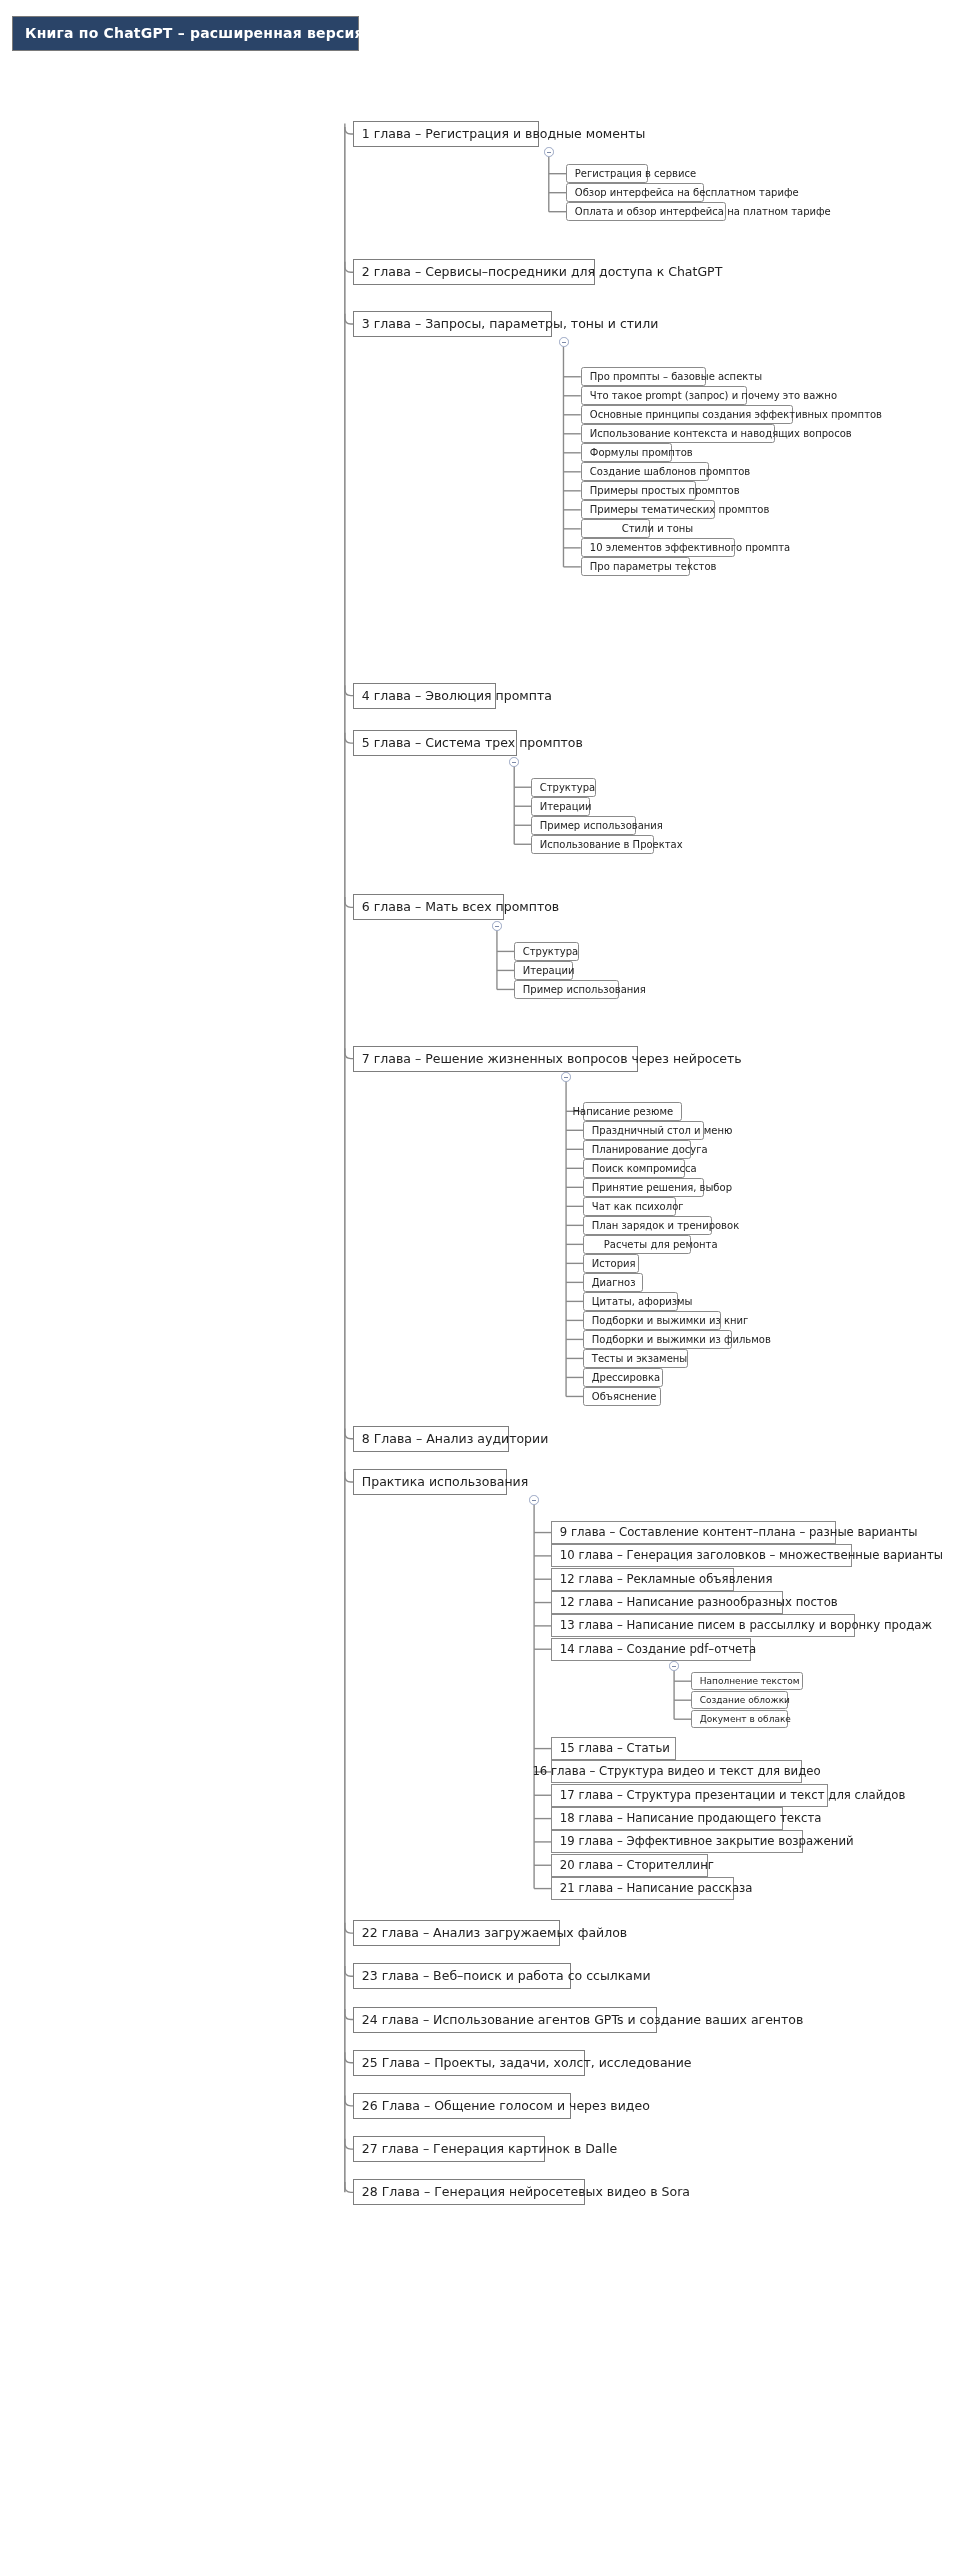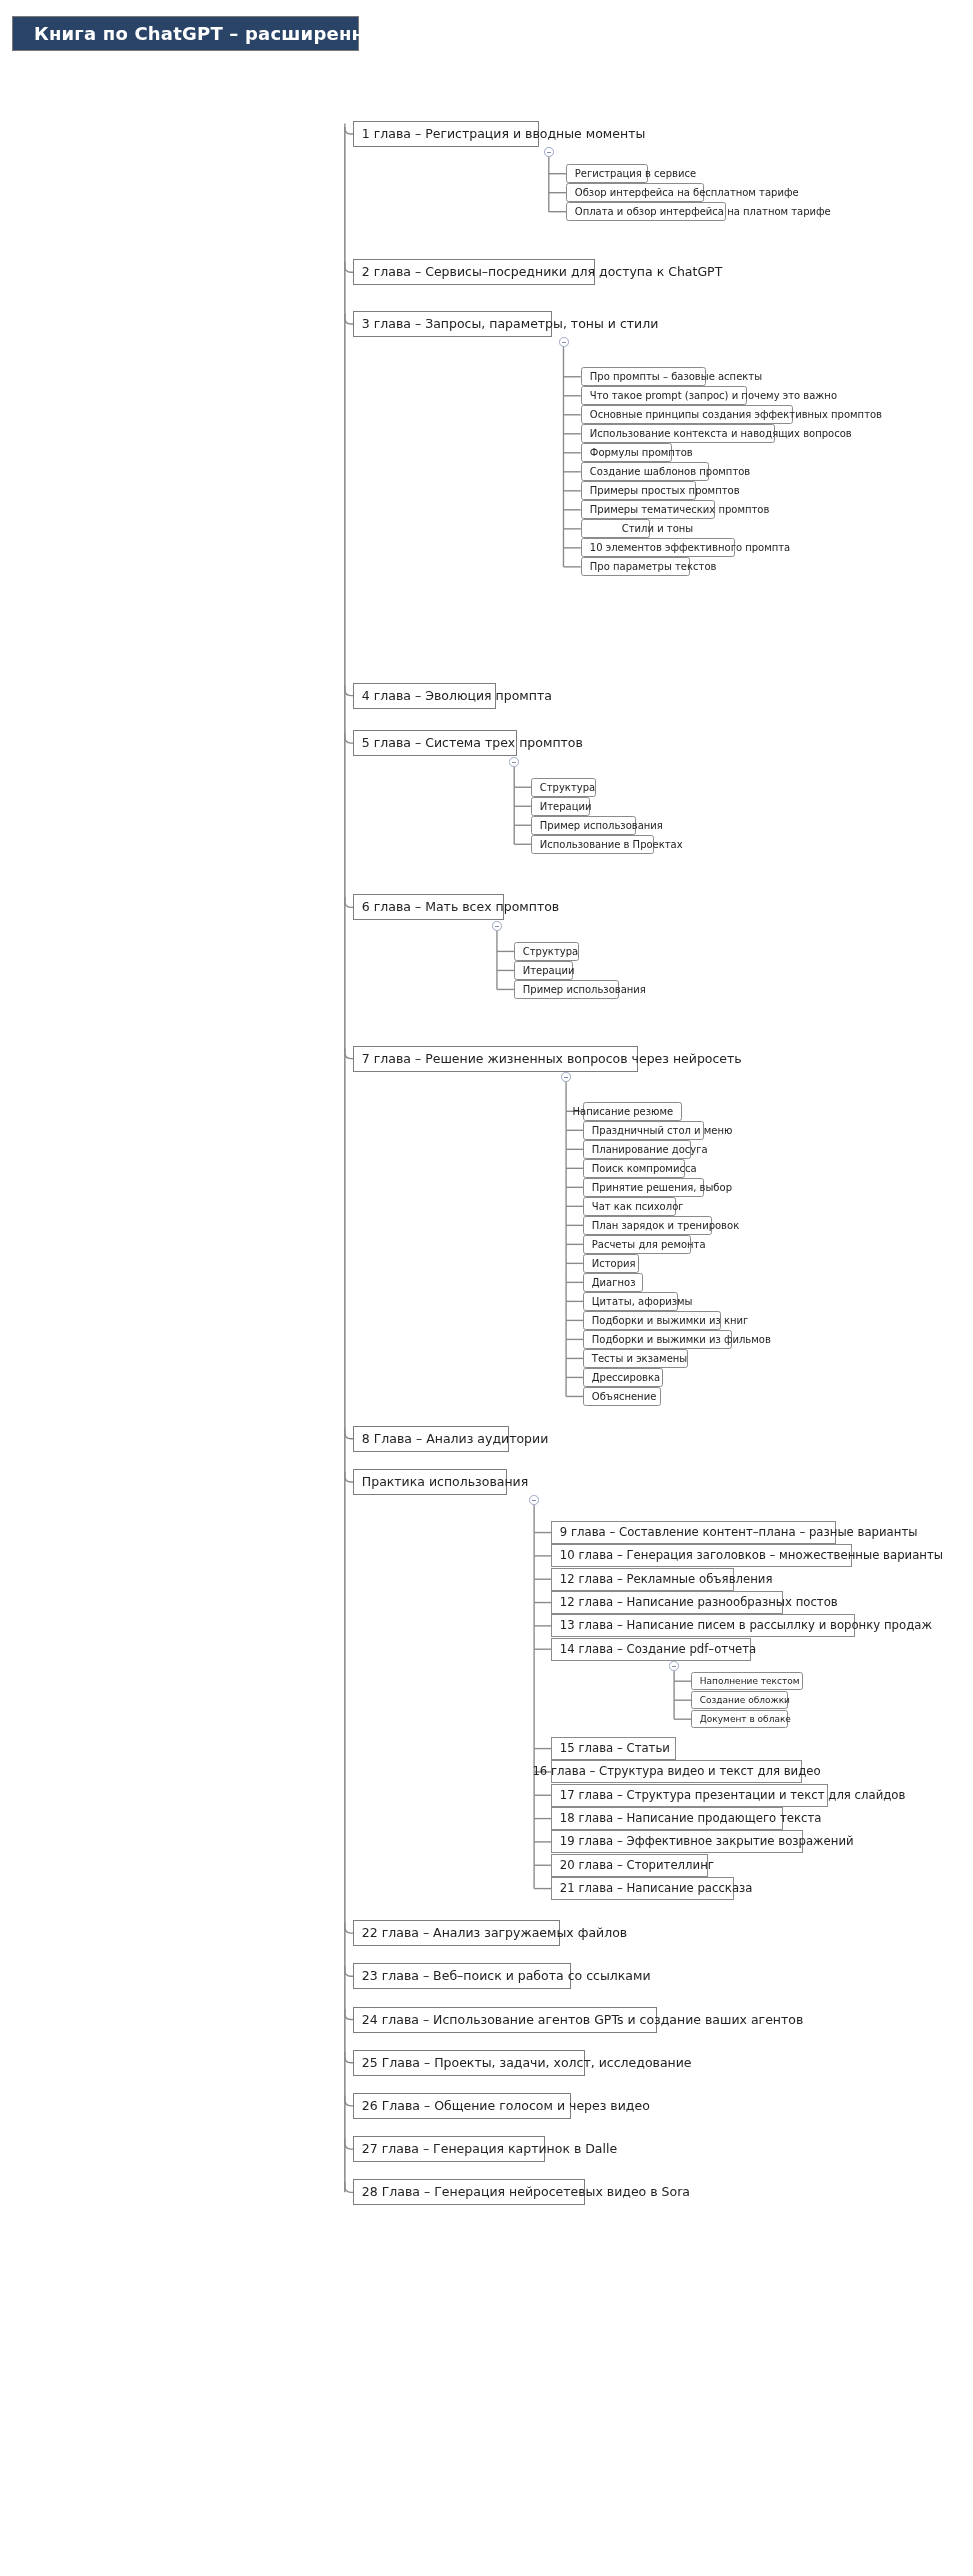--- a/index.html
+++ b/index.html
@@ -24,24 +24,24 @@
     width: 347px;
     height: 35px;
     background: #2a4468;
     border: 0.9px solid #7a7a7a;
     box-sizing: border-box;
     display: flex;
     align-items: center;
   }
   #root-title .label {
     color: #ffffff;
-    font-size: 18px;
+    font-size: 14px;
     font-weight: bold;
     letter-spacing: 0.2px;
-    padding-left: 21px;
+    padding-left: 12px;
     white-space: nowrap;
   }
 
   
   #wires {
     position: absolute;
     left: 0;
     top: 0;
     width: 974px;
     height: 2576px;
@@ -304,21 +304,21 @@
     </div>
     <div class="node lvl2" style="left: 583px; top: 1178px; width: 121px; height: 19px;">
       <span class="label">Принятие решения, выбор</span>
     </div>
     <div class="node lvl2" style="left: 583px; top: 1197px; width: 93px; height: 19px;">
       <span class="label">Чат как психолог</span>
     </div>
     <div class="node lvl2" style="left: 583px; top: 1216px; width: 129px; height: 19px;">
       <span class="label">План зарядок и тренировок</span>
     </div>
-    <div class="node lvl2" style="left: 583px; top: 1235px; width: 108px; height: 19px;">
+    <div class="node lvl2" style="left: 583px; top: 1235px; width: 108px; height: 19px; padding-left: 12px;">
       <span class="label">Расчеты для ремонта</span>
     </div>
     <div class="node lvl2" style="left: 583px; top: 1254px; width: 56px; height: 19px;">
       <span class="label">История</span>
     </div>
     <div class="node lvl2" style="left: 583px; top: 1273px; width: 60px; height: 19px;">
       <span class="label">Диагноз</span>
     </div>
     <div class="node lvl2" style="left: 583px; top: 1292px; width: 95px; height: 19px;">
       <span class="label">Цитаты, афоризмы</span>

